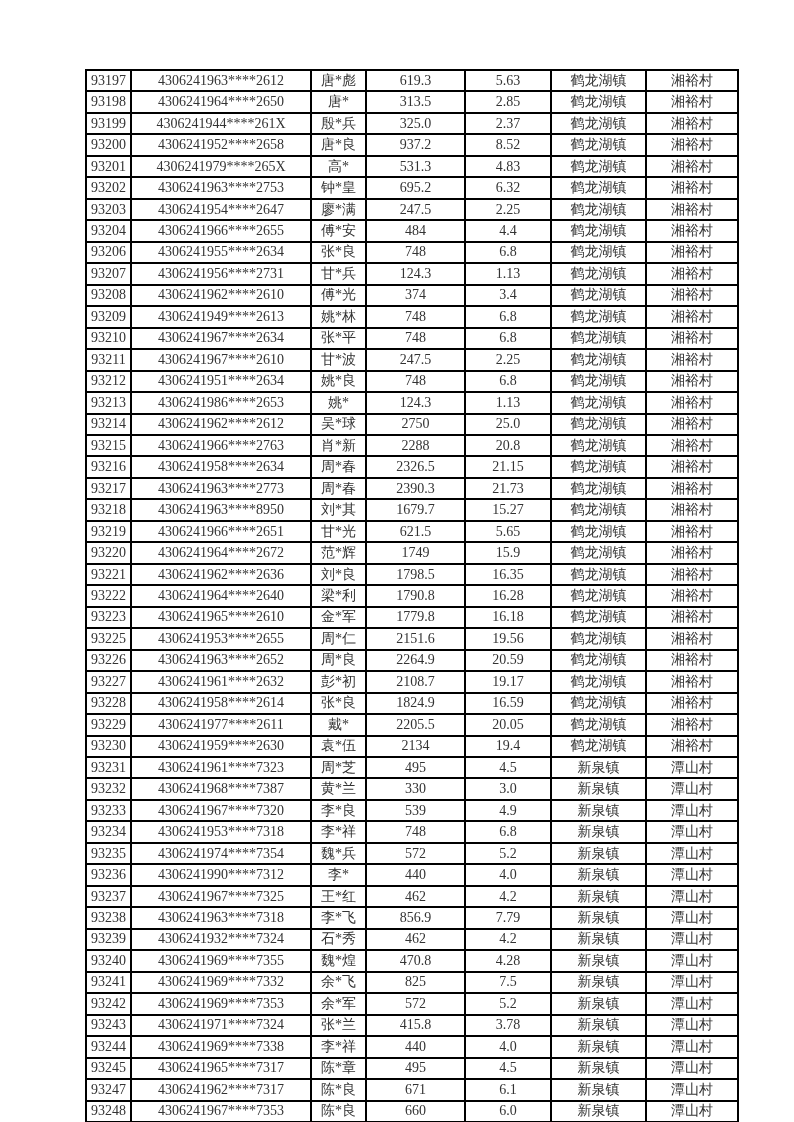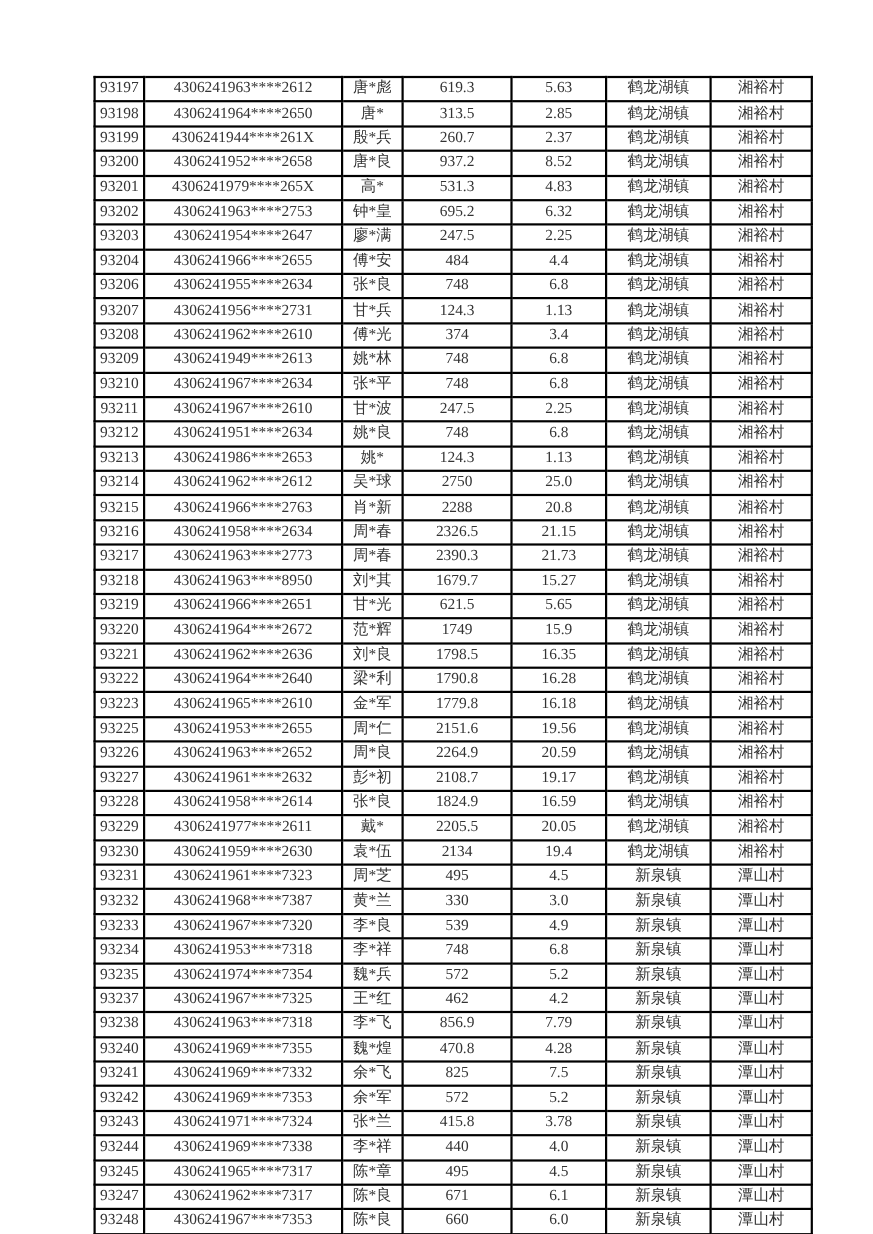--- a/index.html
+++ b/index.html
@@ -74,21 +74,21 @@
     <td>唐*</td>
     <td>313.5</td>
     <td>2.85</td>
     <td>鹤龙湖镇</td>
     <td>湘裕村</td>
   </tr>
         <tr>
     <td>93199</td>
     <td>4306241944****261X</td>
     <td>殷*兵</td>
-    <td>260.7</td>
+    <td>325.0</td>
     <td>2.37</td>
     <td>鹤龙湖镇</td>
     <td>湘裕村</td>
   </tr>
         <tr>
     <td>93200</td>
     <td>4306241952****2658</td>
     <td>唐*良</td>
     <td>937.2</td>
     <td>8.52</td>
@@ -386,38 +386,56 @@
         <tr>
     <td>93235</td>
     <td>4306241974****7354</td>
     <td>魏*兵</td>
     <td>572</td>
     <td>5.2</td>
     <td>新泉镇</td>
     <td>潭山村</td>
   </tr>
         <tr>
+    <td>93236</td>
+    <td>4306241990****7312</td>
+    <td>李*</td>
+    <td>440</td>
+    <td>4.0</td>
+    <td>新泉镇</td>
+    <td>潭山村</td>
+  </tr>
+        <tr>
     <td>93237</td>
     <td>4306241967****7325</td>
     <td>王*红</td>
     <td>462</td>
     <td>4.2</td>
     <td>新泉镇</td>
     <td>潭山村</td>
   </tr>
         <tr>
     <td>93238</td>
     <td>4306241963****7318</td>
     <td>李*飞</td>
     <td>856.9</td>
     <td>7.79</td>
     <td>新泉镇</td>
     <td>潭山村</td>
   </tr>
         <tr>
+    <td>93239</td>
+    <td>4306241932****7324</td>
+    <td>石*秀</td>
+    <td>462</td>
+    <td>4.2</td>
+    <td>新泉镇</td>
+    <td>潭山村</td>
+  </tr>
+        <tr>
     <td>93240</td>
     <td>4306241969****7355</td>
     <td>魏*煌</td>
     <td>470.8</td>
     <td>4.28</td>
     <td>新泉镇</td>
     <td>潭山村</td>
   </tr>
         <tr>
     <td>93241</td>

